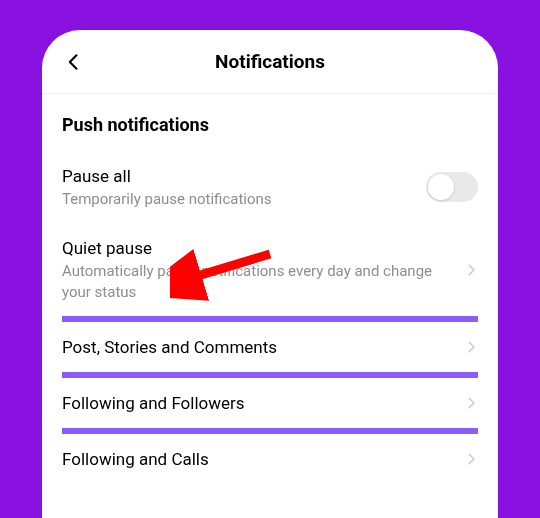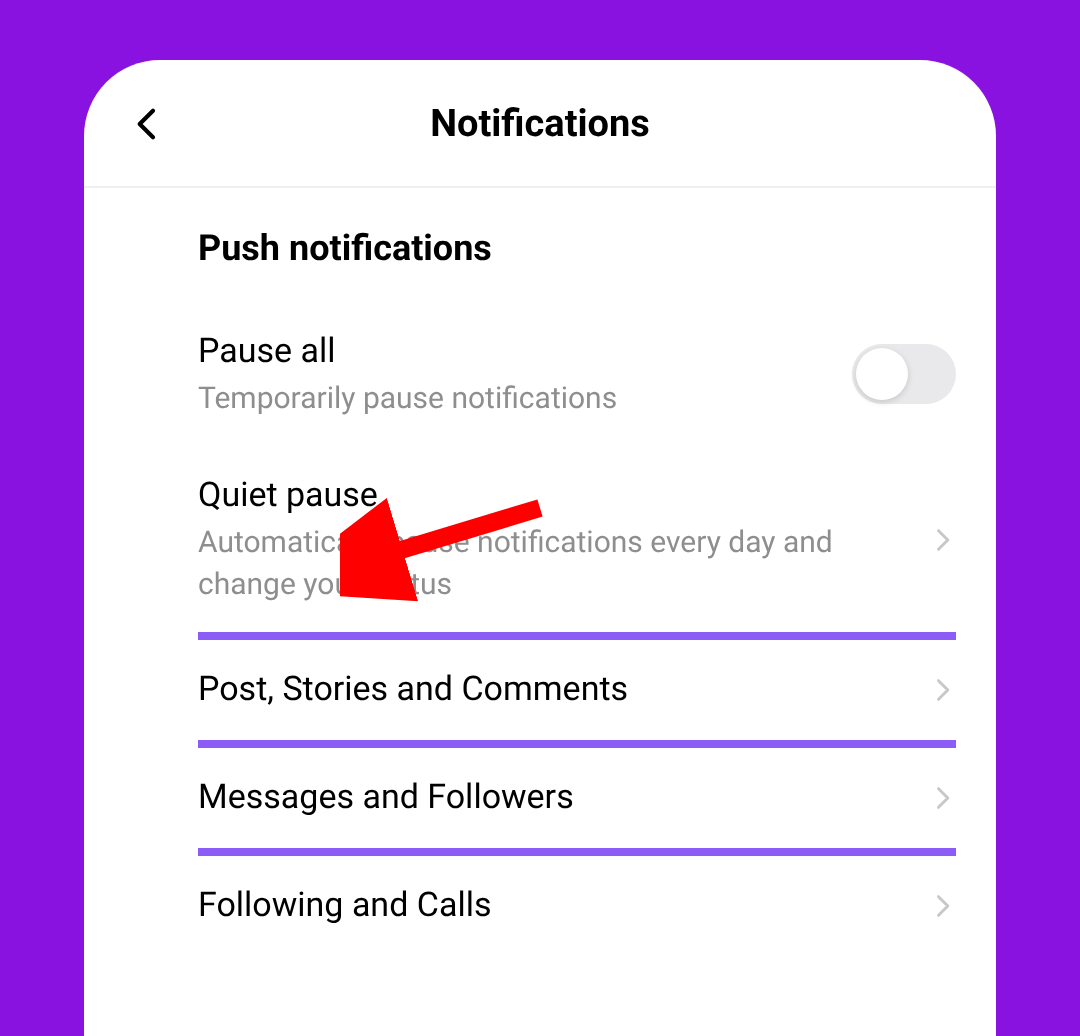--- a/index.html
+++ b/index.html
@@ -39,21 +39,20 @@
     .title {
       flex: 1;
       text-align: center;
       font-weight: 700;
       font-size: 19px;
       color: #000;
       margin-left: -36px;
     }
     .content {
       padding: 0 20px;
-      margin-left: 37px;
     }
     .section-title {
       font-weight: 700;
       font-size: 18px;
       color: #000;
       padding: 20px 0 16px;
     }
     .row {
       display: flex;
       align-items: center;
@@ -91,21 +90,21 @@
       background: #fff;
       position: absolute;
       top: 2px;
       left: 2px;
       box-shadow: 0 1px 3px rgba(0,0,0,0.15);
     }
     .chevron {
       flex-shrink: 0;
       margin-left: 12px;
     }
-    .divider-row { border-top: 4px solid #8b5cf6; }
+    .divider-row { border-top: 6px solid #8b5cf6; }
     
     .arrow {
       position: absolute;
       top: 246px;
       left: 170px;
       pointer-events: none;
     }
   </style>
 </head>
 <body>
@@ -148,21 +147,21 @@
       <div class="row-text">
         <div class="row-label">Post, Stories and Comments</div>
       </div>
       <svg class="chevron" width="14" height="14" viewBox="0 0 24 24">
         <polyline points="9 4 17 12 9 20" fill="none" stroke="#c7c7cc" stroke-width="2.5" stroke-linecap="round" stroke-linejoin="round"></polyline>
       </svg>
     </div>
 
     <div class="row divider-row">
       <div class="row-text">
-        <div class="row-label">Messages and Followers</div>
+        <div class="row-label">Following and Followers</div>
       </div>
       <svg class="chevron" width="14" height="14" viewBox="0 0 24 24">
         <polyline points="9 4 17 12 9 20" fill="none" stroke="#c7c7cc" stroke-width="2.5" stroke-linecap="round" stroke-linejoin="round"></polyline>
       </svg>
     </div>
 
     <div class="row divider-row">
       <div class="row-text">
         <div class="row-label">Following and Calls</div>
       </div>

